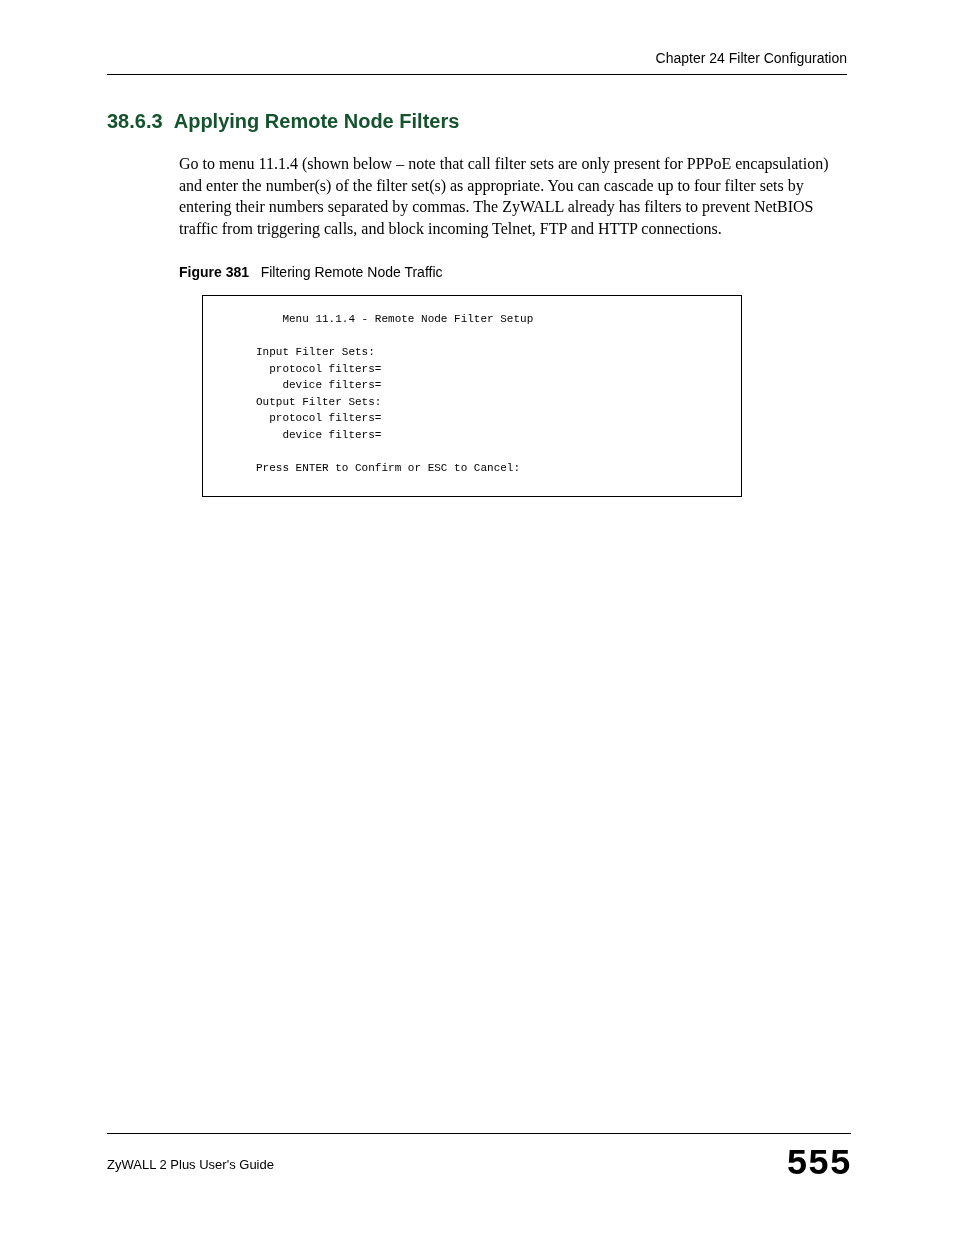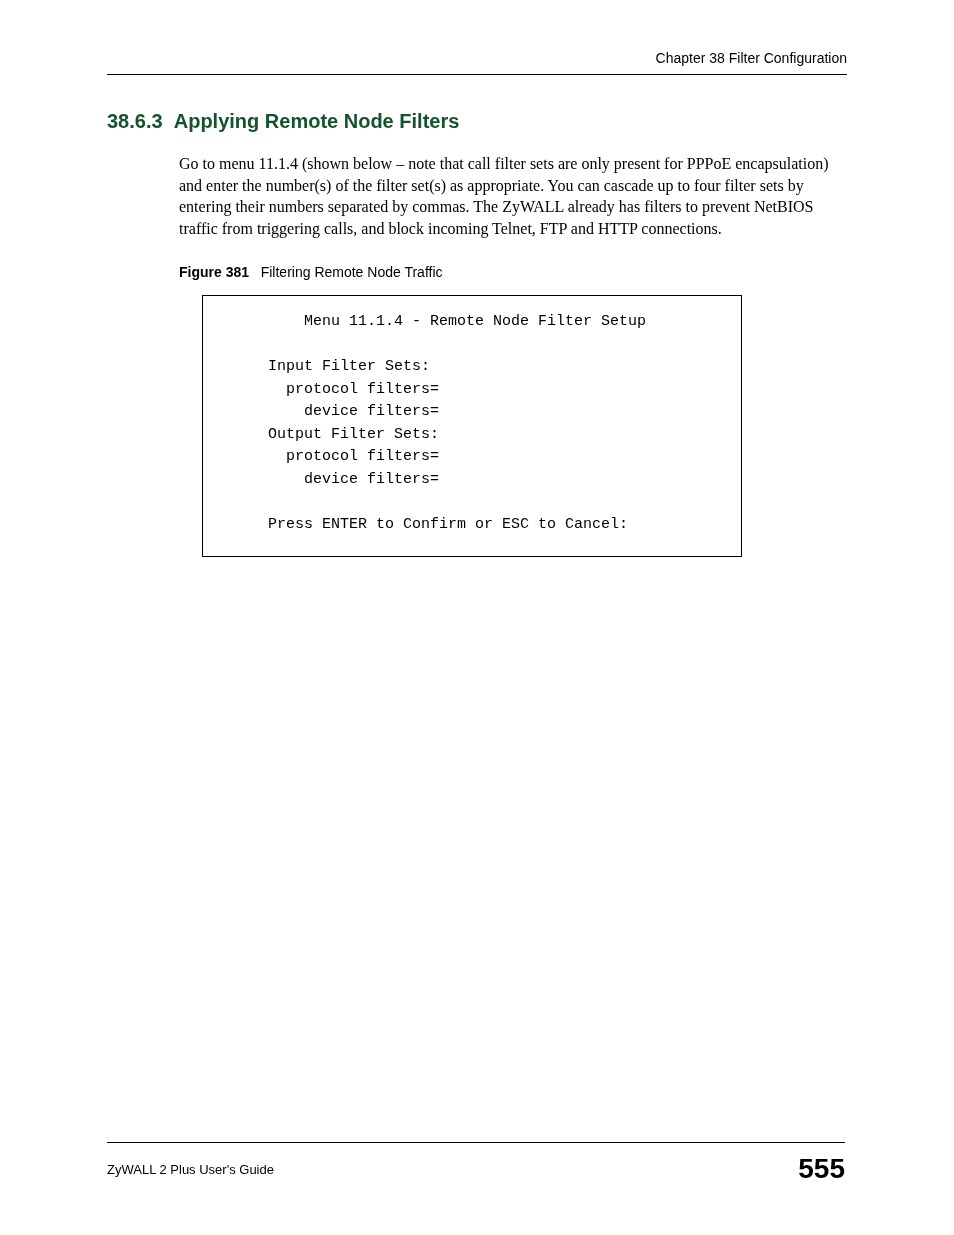--- a/index.html
+++ b/index.html
@@ -48,53 +48,53 @@
     }
     .figure-caption .fig-label {
       font-weight: bold;
     }
     .code-box {
       margin-left: 95px;
       width: 540px;
       border: 1.5px solid #000;
       padding: 15px 20px 20px 20px;
       font-family: 'Courier New', Courier, monospace;
-      font-size: 15px;
+      font-size: 11px;
       line-height: 1.5;
       white-space: pre;
       color: #000;
     }
     .footer-area {
       position: absolute;
       bottom: 50px;
       left: 107px;
-      right: 109px;
+      right: 103px;
       border-top: 1.5px solid #000;
       padding-top: 10px;
       display: flex;
       justify-content: space-between;
       align-items: center;
     }
     .footer-left {
       font-family: Arial, Helvetica, sans-serif;
       font-size: 13px;
       color: #000;
     }
     .footer-right {
-      font-family: Liberation Sans, sans-serif;
-      font-size: 28px;
+      font-family: Liberation Mono, monospace;
+      font-size: 36px;
       font-weight: bold;
       color: #000;
     }
   </style>
 </head>
 <body>
 
 <div class="header-area">
-  <span>Chapter 38 Filter Configuration</span>
+  <span>Chapter 24 Filter Configuration</span>
 </div>
 
 <h2 class="section-heading">
   <span>38.6.3</span>&nbsp;&nbsp;<span>Applying Remote Node Filters</span>
 </h2>
 
 <p class="body-text">Go to menu 11.1.4 (shown below – note that call filter sets are only present for PPPoE encapsulation) and enter the number(s) of the filter set(s) as appropriate. You can cascade up to four filter sets by entering their numbers separated by commas. The ZyWALL already has filters to prevent NetBIOS traffic from triggering calls, and block incoming Telnet, FTP and HTTP connections.</p>
 
 <p class="figure-caption">
   <span class="fig-label">Figure 381</span>&nbsp;&nbsp;&nbsp;<span>Filtering Remote Node Traffic</span>

